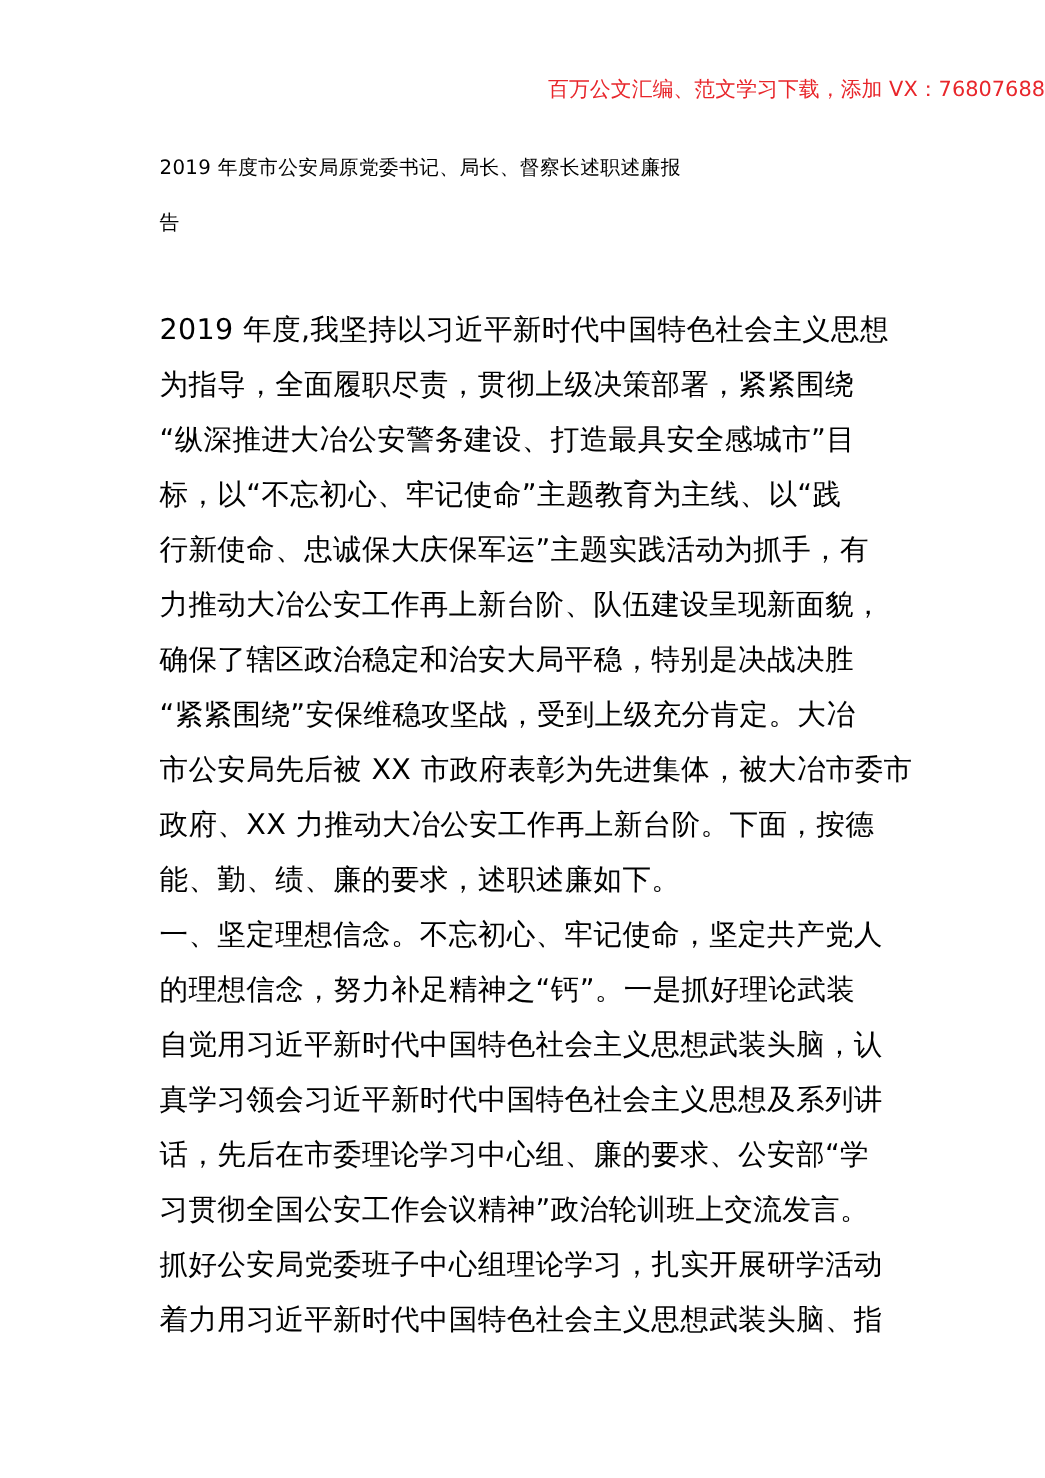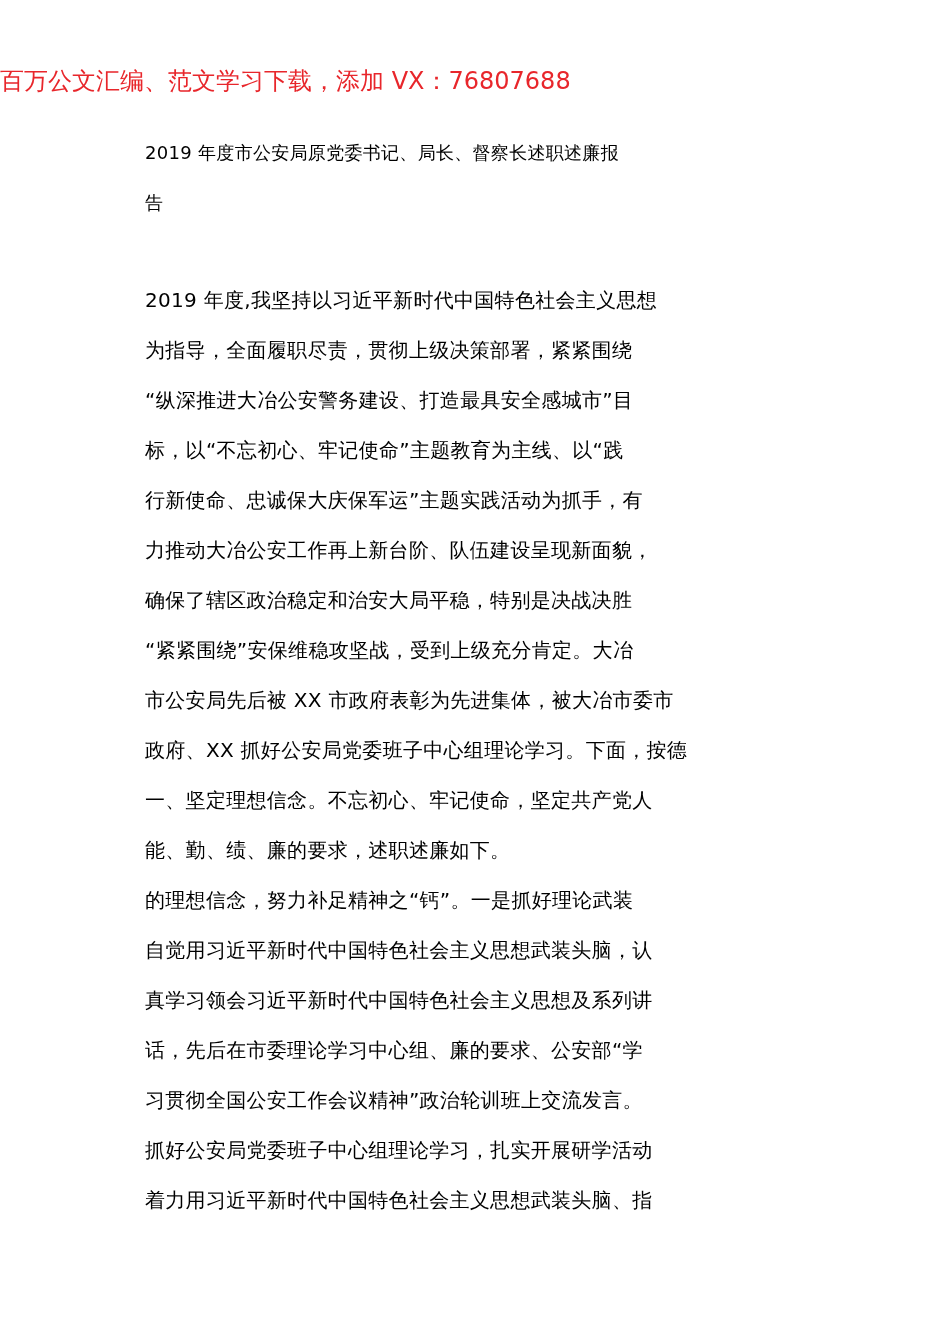--- a/index.html
+++ b/index.html
@@ -13,41 +13,41 @@
       position: relative;
       overflow: hidden;
       font-family: "DejaVu Sans", "Liberation Sans", sans-serif;
       color: #000000;
     }
     .header-note {
       position: absolute;
       top: 66px;
       left: 0;
       width: 950px;
-      text-align: left;
-      font-size: 24px;
+      text-align: right;
+      font-size: 19px;
       line-height: 30px;
       color: #e8262b;
       letter-spacing: 0px;
     }
     .title {
       position: absolute;
       top: 128px;
       left: 145px;
       width: 670px;
     }
     .body-text {
       position: absolute;
       top: 275px;
       left: 145px;
       width: 670px;
     }
     .line {
       display: block;
-      font-size: 20px;
+      font-size: 26px;
       line-height: 50px;
       height: 50px;
       white-space: nowrap;
       letter-spacing: 0.3px;
     }
     .title .line {
       font-size: 18px;
     }
   </style>
 </head>
@@ -63,23 +63,23 @@
 <div class="body-text">
   <span class="line">2019 年度,我坚持以习近平新时代中国特色社会主义思想</span>
   <span class="line">为指导，全面履职尽责，贯彻上级决策部署，紧紧围绕</span>
   <span class="line">“纵深推进大冶公安警务建设、打造最具安全感城市”目</span>
   <span class="line">标，以“不忘初心、牢记使命”主题教育为主线、以“践</span>
   <span class="line">行新使命、忠诚保大庆保军运”主题实践活动为抓手，有</span>
   <span class="line">力推动大冶公安工作再上新台阶、队伍建设呈现新面貌，</span>
   <span class="line">确保了辖区政治稳定和治安大局平稳，特别是决战决胜</span>
   <span class="line">“紧紧围绕”安保维稳攻坚战，受到上级充分肯定。大冶</span>
   <span class="line">市公安局先后被 XX 市政府表彰为先进集体，被大冶市委市</span>
-  <span class="line">政府、XX 抓好公安局党委班子中心组理论学习。下面，按德</span>
+  <span class="line">政府、XX 力推动大冶公安工作再上新台阶。下面，按德</span>
+  <span class="line">能、勤、绩、廉的要求，述职述廉如下。</span>
   <span class="line">一、坚定理想信念。不忘初心、牢记使命，坚定共产党人</span>
-  <span class="line">能、勤、绩、廉的要求，述职述廉如下。</span>
   <span class="line">的理想信念，努力补足精神之“钙”。一是抓好理论武装</span>
   <span class="line">自觉用习近平新时代中国特色社会主义思想武装头脑，认</span>
   <span class="line">真学习领会习近平新时代中国特色社会主义思想及系列讲</span>
   <span class="line">话，先后在市委理论学习中心组、廉的要求、公安部“学</span>
   <span class="line">习贯彻全国公安工作会议精神”政治轮训班上交流发言。</span>
   <span class="line">抓好公安局党委班子中心组理论学习，扎实开展研学活动</span>
   <span class="line">着力用习近平新时代中国特色社会主义思想武装头脑、指</span>
 </div>
 
 </body></html>

